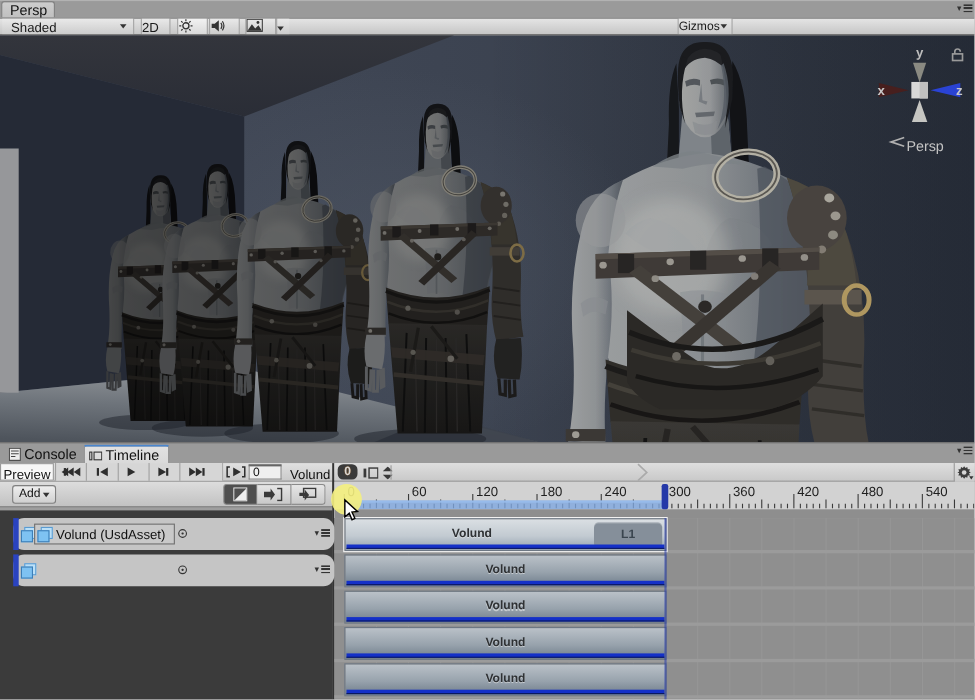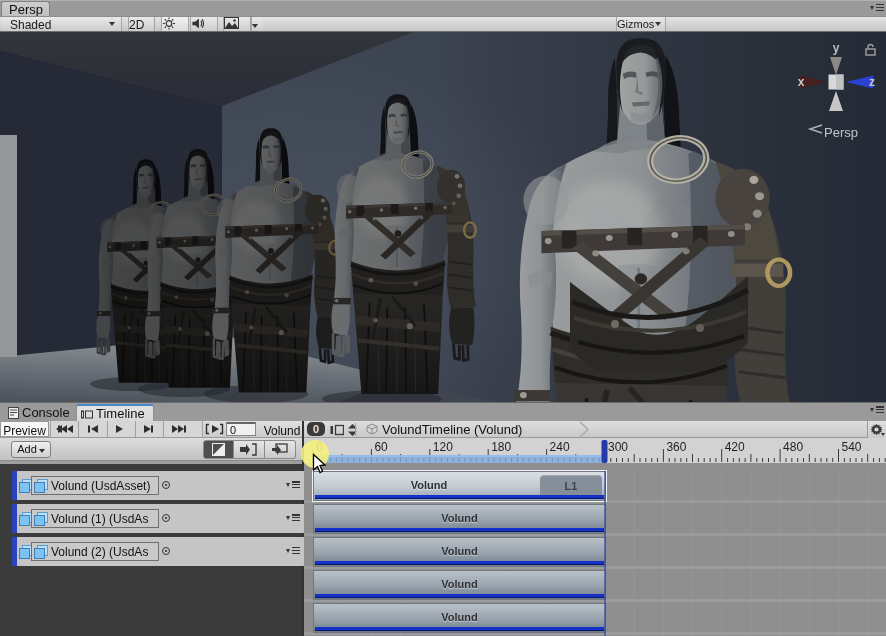--- a/index.html
+++ b/index.html
@@ -68,21 +68,21 @@
 
 #ruler { left:304px; top:438px; width:582px; height:33px; background:#D4D4D4; }
 #clipArea { left:304px; top:471px; width:582px; height:165px; background:#8F8F8F; }
 .rowline { position:absolute; left:0; width:582px; height:3px; background:#9B9B9B; }
 .clip { position:absolute; left:9px; width:293px; height:30px; background:linear-gradient(#BAC1C8 0%,#97A2AC 55%,#6E7C8A 100%); border:1px solid #6E7884; }
 .clip .blueline { position:absolute; left:1px; right:1px; bottom:1px; height:4px; background:#1430C8; border-bottom:1px solid #0A1860;}
 .clip .lbl { position:absolute; width:100%; text-align:center; top:7px; font-size:11px; font-weight:bold; color:#2E3134; text-shadow:0 1px 0 rgba(242,242,242,0.55); }
 
 
 #trackBg { left:0; top:461px; width:302px; height:175px; background:#3B3B3B; border-top:3px solid #9E9E9E; }
-.trow { position:absolute; left:12px; width:292px; height:29px; background:#C5C5C5; }
+.trow { position:absolute; left:12px; width:292px; height:29px; background:#C5C5C5;border-radius:10px; }
 .trow .cbar { position:absolute; left:0; top:0; width:5px; height:29px; background:#2A43BF; }
 .trow .field { position:absolute; left:19px; top:5px; width:128px; height:19px; background:#C9C9C9; border:1px solid #6E6E6E; font-size:12px; color:#111; padding:2px 0 0 19px; white-space:nowrap; overflow:hidden;}
 .trow .menu { position:absolute; right:4px; top:10px; }
 .cube { position:absolute; width:13px; height:13px; }
 .cube:before { content:""; position:absolute; left:3px; top:0; width:9px; height:9px; background:#BBE0F8; border:1px solid #5B9BD0;}
 .cube:after { content:""; position:absolute; left:0; top:3px; width:9px; height:9px; background:#7EC2F2; border:1px solid #3D7FB8;}
 .circ { position:absolute; width:8px; height:8px; border:1.5px solid #333; border-radius:50%; }
 .circ:before { content:""; position:absolute; left:2px; top:2px; width:1.5px; height:1.5px; background:#333; border-radius:50%;}
 #topMenu1,#tlMenu{position:absolute;}
 </style>
@@ -395,26 +395,20 @@
   <div id="rHead" class="abs">
     <div id="zeroBadge">0</div>
     <svg width="14" height="12" viewBox="0 0 14 12" style="position:absolute;left:26px;top:3px">
       <rect x="0.5" y="2" width="2.5" height="8" fill="#3A3A3A"></rect>
       <rect x="5.5" y="1.5" width="8" height="9" fill="none" stroke="#3A3A3A" stroke-width="1.3"></rect>
     </svg>
     <svg width="9" height="12" viewBox="0 0 9 12" style="position:absolute;left:44px;top:3px">
       <polygon points="4.5,0 9,4.5 0,4.5" fill="#3A3A3A"></polygon>
         <polygon points="4.5,12 9,7.5 0,7.5" fill="#3A3A3A"></polygon>
     </svg>
-    <div id="crumb">VolundTimeline (Volund)
-      <svg width="12" height="12" viewBox="0 0 12 12" style="position:absolute;left:6px;top:2px">
-        <polygon points="6,1 11,3.5 11,8.5 6,11 1,8.5 1,3.5" fill="#D8D8D8" stroke="#888" stroke-width="1"></polygon>
-        <path d="M1 3.5 L6 6 L11 3.5 M6 6 L6 11" stroke="#888" fill="none"></path>
-      </svg>
-    </div>
     <svg width="12" height="17" viewBox="0 0 12 17" style="position:absolute;left:274px;top:0">
         <path d="M2 1 L10 8.5 L2 16" stroke="#AAAAAA" stroke-width="1.5" fill="none"></path>
       </svg>
     <div style="position:absolute;left:51px;top:2px;width:1px;height:13px;background:#9A9A9A"></div>
     <div id="gearBox">
       <svg width="13" height="13" viewBox="0 0 16 16" style="margin:2px 0 0 2px">
         <path d="M8 1 L9.5 3 L11.5 2 L12 4.5 L14.5 4.5 L13.5 7 L15.5 8 L13.5 9 L14.5 11.5 L12 11.5 L11.5 14 L9.5 13 L8 15 L6.5 13 L4.5 14 L4 11.5 L1.5 11.5 L2.5 9 L0.5 8 L2.5 7 L1.5 4.5 L4 4.5 L4.5 2 L6.5 3 Z" fill="#3C3C3C"></path>
         <circle cx="8" cy="8" r="2.6" fill="#D5D5D5"></circle>
       </svg>
       <span class="arr" style="position:absolute;right:1px;bottom:2px;border-left-width:2.5px;border-right-width:2.5px;border-top-width:3px"></span>
@@ -603,28 +597,20 @@
   <div class="trow" style="top:471px">
     <div class="cbar"></div>
       <div class="cube" style="left:7px;top:8px"></div>
     <div class="field"><div class="cube" style="left:2px;top:2px"></div>Volund (UsdAsset)</div>
     <div class="circ" style="left:150px;top:10px"></div>
       <div class="menu menuIcon"></div>
   </div>
   <div class="trow" style="top:504px">
     <div class="cbar"></div>
       <div class="cube" style="left:7px;top:8px"></div>
-    <div class="field"><div class="cube" style="left:2px;top:2px"></div>Volund (1) (UsdAs</div>
-    <div class="circ" style="left:150px;top:10px"></div>
-      <div class="menu menuIcon"></div>
-  </div>
-  <div class="trow" style="top:537px">
-    <div class="cbar"></div>
-      <div class="cube" style="left:7px;top:8px"></div>
-    <div class="field"><div class="cube" style="left:2px;top:2px"></div>Volund (2) (UsdAs</div>
     <div class="circ" style="left:150px;top:10px"></div>
       <div class="menu menuIcon"></div>
   </div>
 
   <svg class="abs" style="left:296px;top:435px" width="44" height="44" viewBox="0 0 44 44">
     <circle cx="19" cy="19" r="14" fill="#F4EF7E" opacity="0.9"></circle>
     <path d="M17.5 19.5 L17.5 35 L21.5 31.5 L24 37.5 L26.6 36.2 L24 30.5 L29 30 Z" fill="#FFF" stroke="#000" stroke-width="1.3"></path>
   </svg>
 
 </div>

